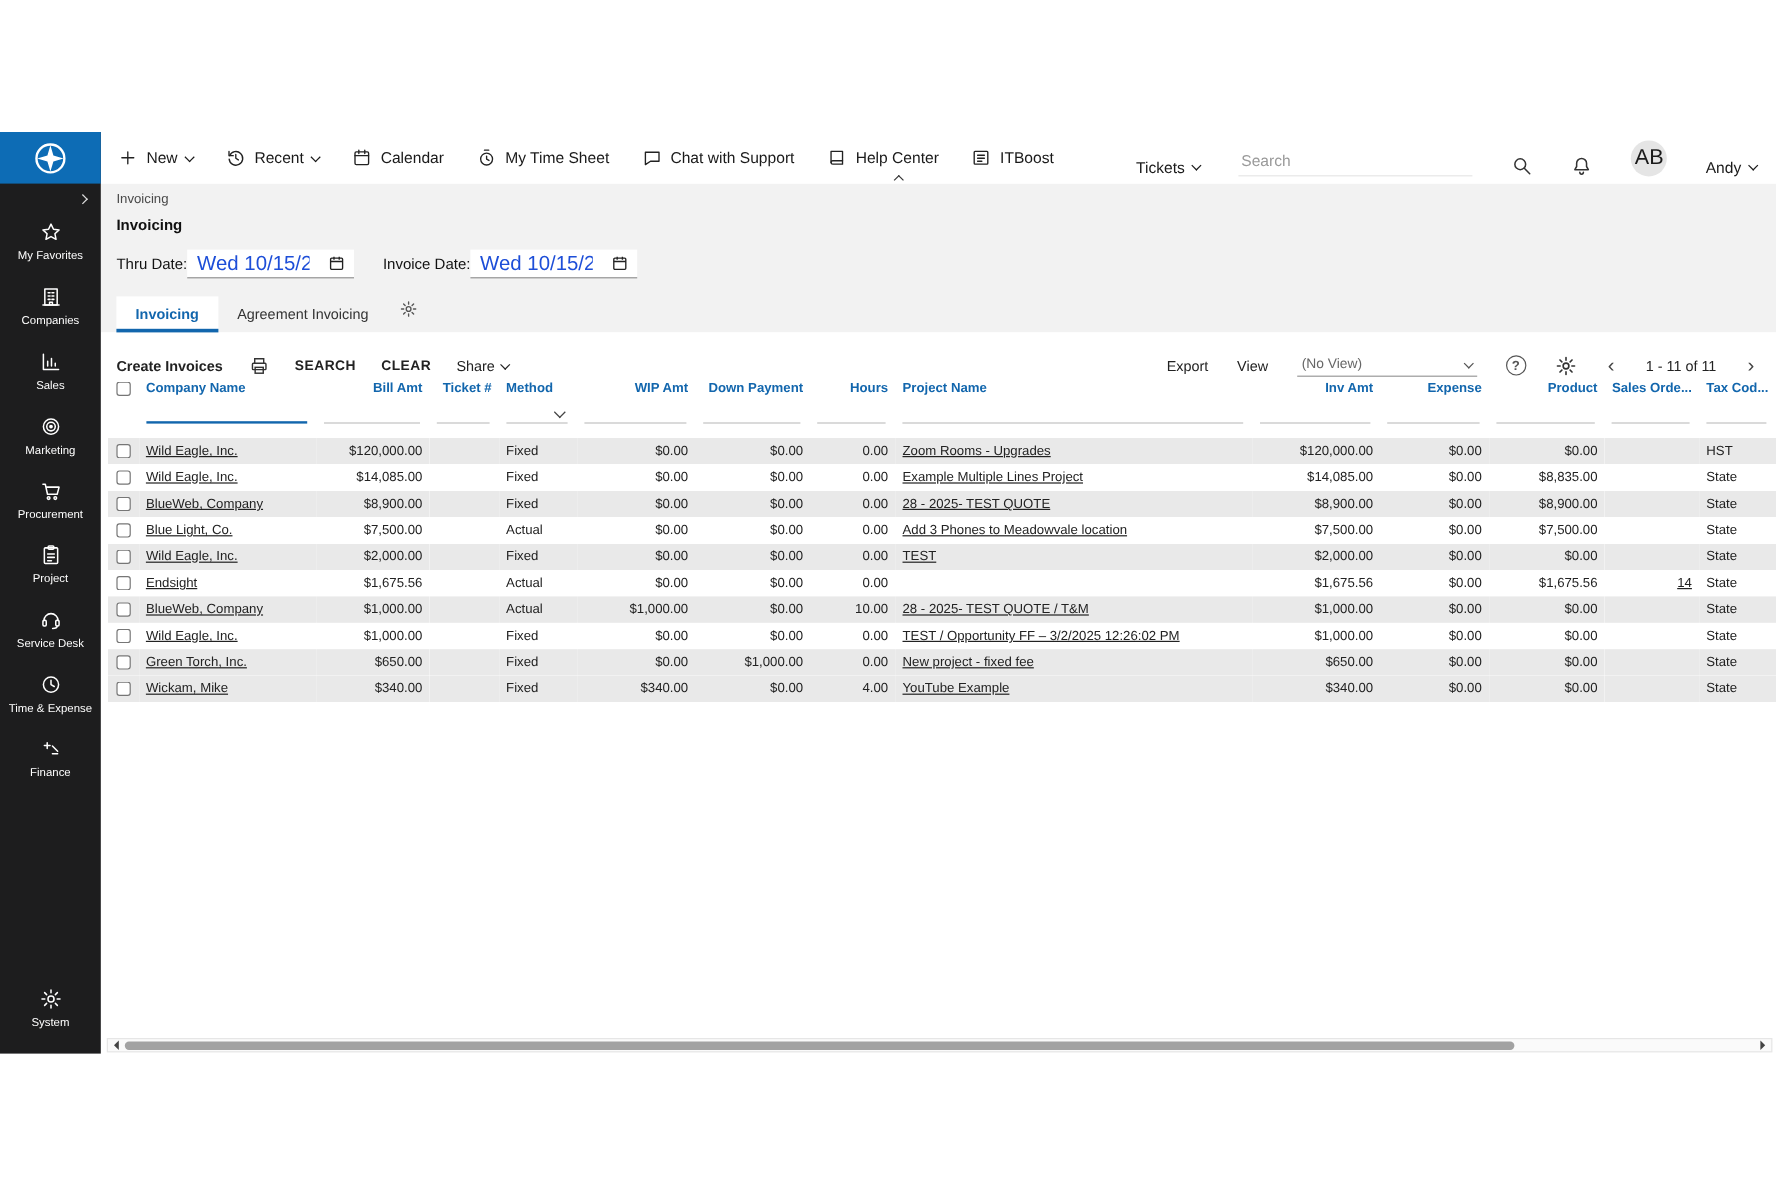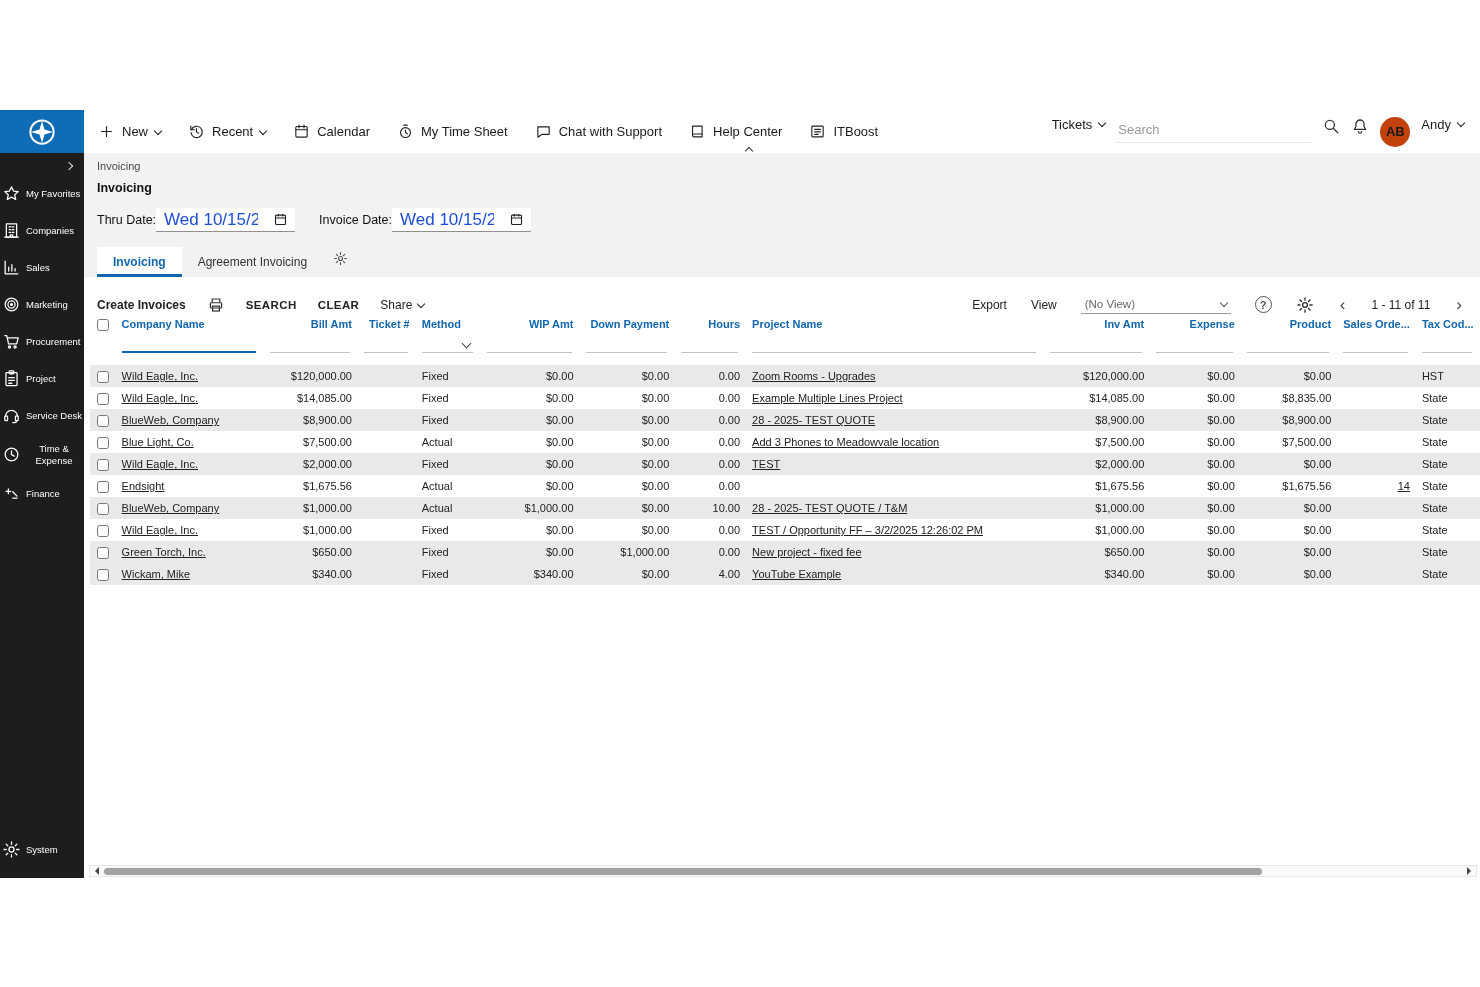--- a/index.html
+++ b/index.html
@@ -5,39 +5,39 @@
   *{margin:0;padding:0;box-sizing:border-box}
   html,body{width:1480px;height:987px;background:#fff;font-family:"Liberation Sans","DejaVu Sans",sans-serif;color:#222}
   .app{position:relative;width:1480px;height:987px;overflow:hidden;background:#fff}
   .chrome{position:absolute;top:110px;left:0;width:1480px;height:768px}
 
   
   .sidebar{position:absolute;left:0;top:0;width:84px;height:100%;background:#1d1d1e;color:#fff;z-index:3}
   .logo{height:43px;background:#0d6cb5;display:flex;align-items:center;justify-content:center;cursor:pointer}
   .sb-expand{display:flex;justify-content:flex-end;padding:10px 12px 0;color:#ddd;cursor:pointer}
   .sb-nav{display:flex;flex-direction:column;margin-top:4px}
-  .sb-item{display:flex;flex-direction:row;align-items:center;gap:5px;padding:9px 2px;cursor:pointer}
+  .sb-item{display:flex;flex-direction:column;align-items:center;gap:5px;padding:9px 2px;cursor:pointer}
   .sb-item .ic svg{width:19px;height:19px;display:block}
   .sb-item .lbl{font-size:9.5px;color:#fff;text-align:center;line-height:1.25;max-width:72px}
   .sb-bottom{position:absolute;bottom:10px;left:0;width:100%}
 
   
   .main{position:absolute;left:84px;top:0;width:1396px;height:100%;background:#fff}
 
   .topnav{position:relative;height:43px;display:flex;align-items:center;padding:0 16px 0 14px;background:#fff}
   .tn-left{display:flex;align-items:center;gap:27px;flex:1}
   .tn-item{display:flex;align-items:center;gap:7px;font-size:13px;color:#1a1a1a;cursor:pointer;white-space:nowrap}
   .ic svg{display:block}
   .tn-item .ic svg{width:17px;height:17px;color:#222}
-  .tn-right{display:flex;align-items:flex-start;gap:11px}
+  .tn-right{display:flex;align-items:flex-end;gap:32px}
   .search-input{width:195px;border:none;border-bottom:1px solid #e6e6e6;font-size:13px;color:#333;padding:5px 2px;outline:none;background:transparent}
   .search-input::placeholder{color:#9a9a9a}
   .icon-btn{cursor:pointer;display:inline-flex}
   .icon-btn svg{width:18px;height:18px;color:#333}
-  .avatar{width:30px;height:30px;border-radius:50%;background:#c2410c;color:#1a1a1a;font-weight:bold;font-size:13px;display:flex;align-items:center;justify-content:center;cursor:pointer}
+  .avatar{width:30px;height:30px;border-radius:50%;background:#e5e5e5;color:#1a1a1a;font-weight:normal;font-size:18px;display:flex;align-items:center;justify-content:center;cursor:pointer}
   .collapse-caret{position:absolute;left:662px;bottom:-3px;color:#333;cursor:pointer;z-index:4}
 
   .chev{display:inline-block;width:6px;height:6px;border-right:1.5px solid currentColor;border-bottom:1.5px solid currentColor;transform:rotate(45deg);margin-bottom:2px}
   .chev.up{transform:rotate(-135deg);margin-bottom:-2px}
   .chev.right{transform:rotate(-45deg)}
 
   
   .subheader{background:#f2f2f2;padding:7px 0 0 13px}
   .breadcrumb{font-size:11px;color:#4a4a4a;cursor:pointer;width:max-content}
   .page-title{font-size:12.5px;font-weight:bold;color:#101010;margin-top:9px}

